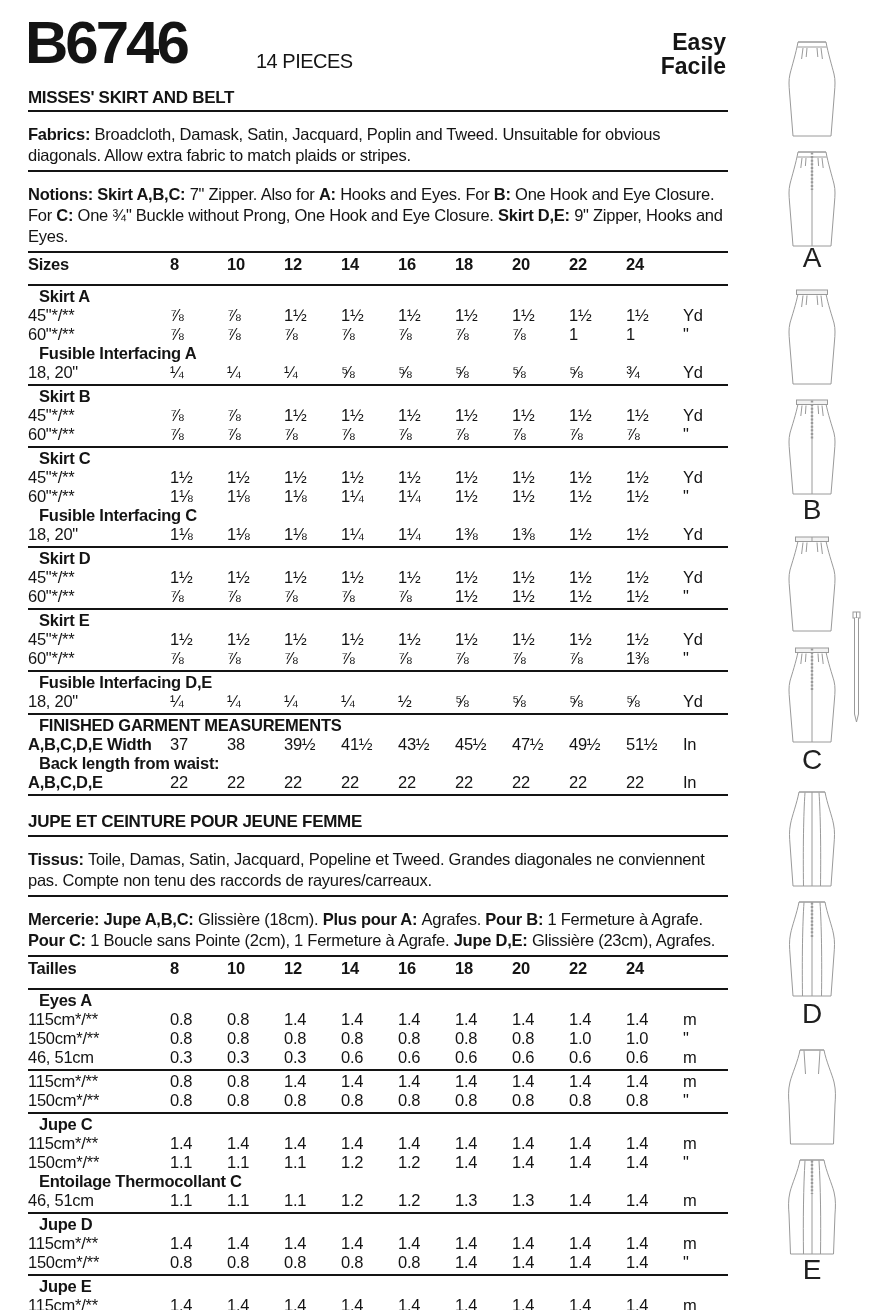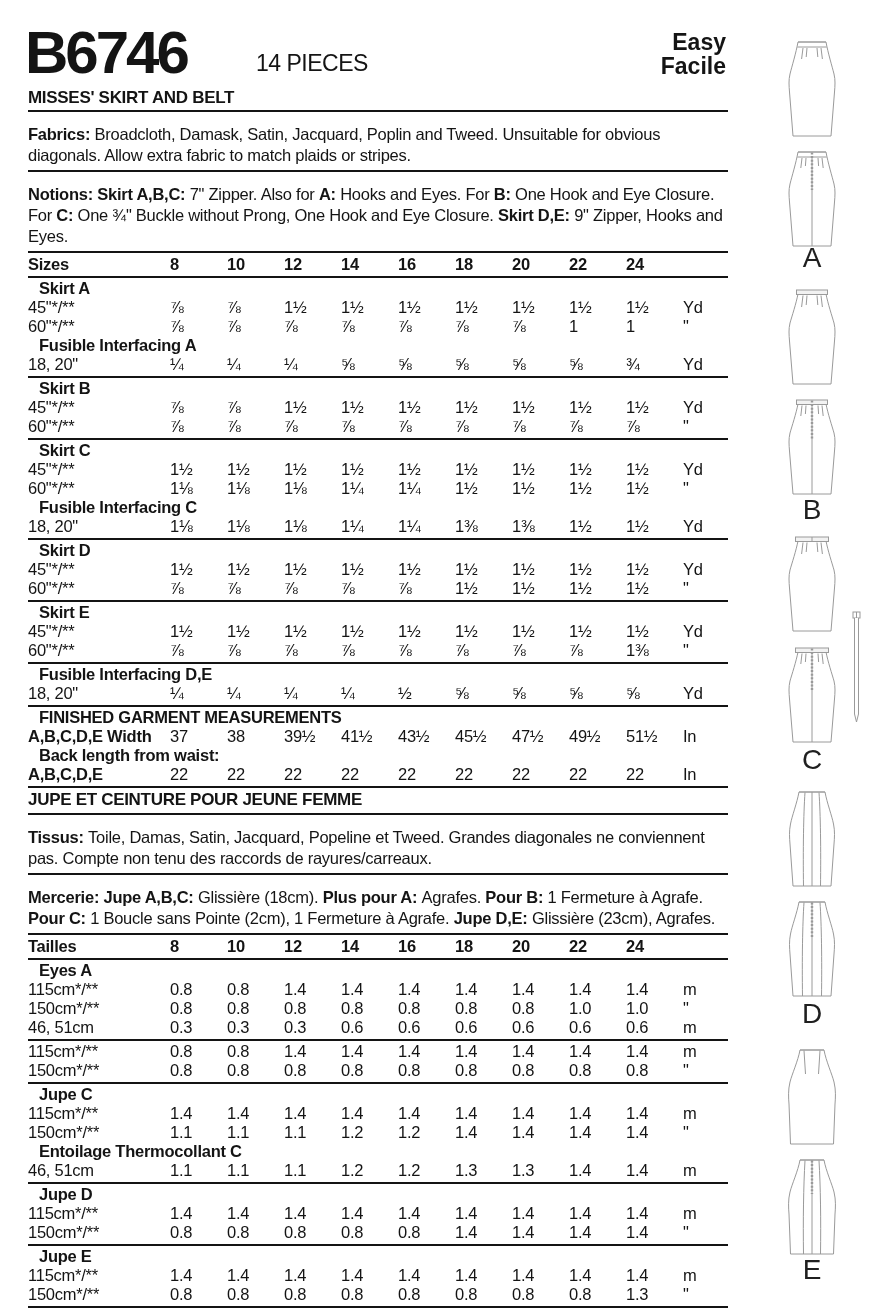--- a/index.html
+++ b/index.html
@@ -7,42 +7,42 @@
     width:884px;height:1310px;background:#ffffff;overflow:hidden;
     font-family:"Liberation Sans","DejaVu Sans",sans-serif;color:#141414;
     -webkit-font-smoothing:antialiased;
   }
   .page{position:relative;width:884px;height:1310px;background:#fff;}
   .main{position:absolute;left:28px;top:6px;width:700px;}
   .b{font-weight:bold;}
 
   
   .top{position:relative;height:104px;border-bottom:2px solid #141414;}
-  .pattern-number{position:absolute;left:-3px;top:18px;font-size:60px;font-weight:bold;
+  .pattern-number{position:absolute;left:-3px;top:8px;font-size:60px;font-weight:bold;
     letter-spacing:-3px;line-height:58px;}
-  .pieces{position:absolute;left:228px;top:44px;font-size:23px;letter-spacing:-0.5px;}
+  .pieces{position:absolute;left:228px;top:44px;font-size:20px;letter-spacing:-0.5px;}
   .difficulty{position:absolute;right:2px;top:24px;text-align:right;font-size:23px;
     font-weight:bold;line-height:24px;}
   .doc-title{position:absolute;left:0;bottom:2px;font-size:17px;font-weight:bold;letter-spacing:-0.3px;}
 
   
   .para{border-bottom:2px solid #141414;padding:12px 0 4px;font-size:16.5px;
     line-height:21px;letter-spacing:-0.25px;}
 
   
   .t-row{display:grid;grid-template-columns:142px repeat(9,57px) 1fr;
     font-size:16.5px;line-height:19px;letter-spacing:-0.25px;}
   .t-row span{display:block;white-space:nowrap;}
-  .t-head{border-bottom:2px solid #141414;padding:2px 0 2px;}
+  .t-head{border-bottom:2px solid #141414;padding:2px 0 10px;}
   .t-section{border-bottom:2px solid #141414;padding:1px 0 2px;}
   .title-cell{grid-column:1 / -1;font-weight:bold;margin-left:11px;}
   .val{}
   .unit{}
 
-  .fr-head{border-bottom:2px solid #141414;padding:2px 0 3px;
+  .fr-head{border-bottom:2px solid #141414;padding:16px 0 3px;
     font-size:17px;font-weight:bold;letter-spacing:-0.3px;}
 
   
   .illos{position:absolute;left:770px;top:0;width:106px;height:1310px;}
   .view-sketch{position:absolute;left:13px;width:58px;height:98px;}
   .view-label{position:absolute;left:13px;width:58px;text-align:center;
     font-size:28px;color:#1f1f1f;line-height:28px;}
   .belt{position:absolute;}
   svg{display:block;}
 </style>

